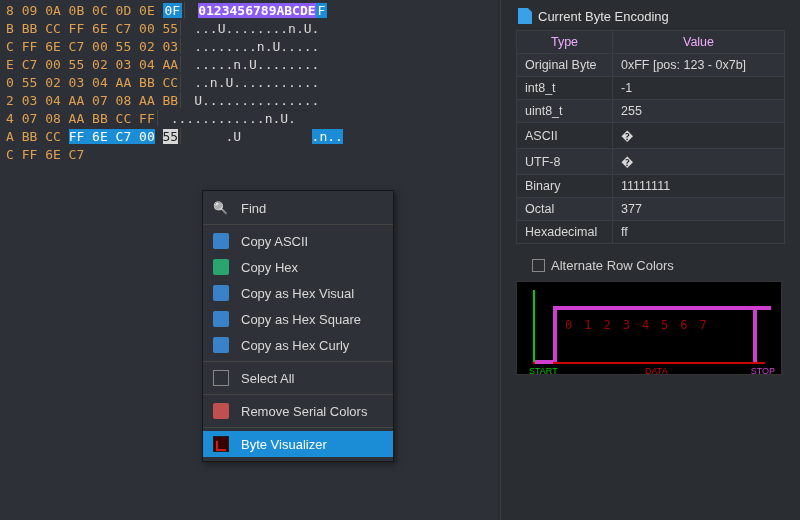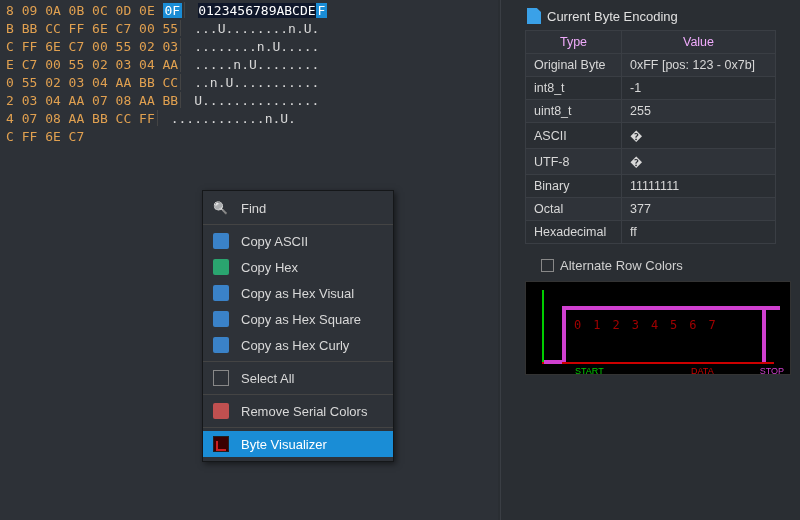--- a/index.html
+++ b/index.html
@@ -22,32 +22,32 @@
     padding: 2px 0 0 6px;
     font-family: Consolas, monospace;
     font-size: 13px;
     line-height: 18px;
     color: #e0a050;
   }
   .hex-row { white-space: pre; height: 18px; }
   .ascii-sep { display:inline-block; width:8px; border-left:1px solid #444; margin:0 6px 0 2px; height:16px; vertical-align:-3px;}
   .ascii { color: #d8d8d8; }
   .hl-head { background:#1a8dd6; color:#fff; padding:0 2px;}
-  .hl-head2 { background:#0f172a; color:#fff;}
+  .hl-head2 { background:#8b5cf6; color:#fff;font-weight:bold;}
   .sel { background:#1a8dd6; color:#fff; }
   .cur { background:#d8d8d8; color:#222; }
   .sel-asc { background:#1a8dd6; color:#fff;}
   .right-panel {
     position: absolute;
     left: 500px; top: 0;
     width: 300px;
     height: 520px;
     background: #2a2e33;
     border-left: 1px solid #3a3e44;
-    padding: 6px 24px;
+    padding: 6px 15px;
   }
   .panel-title {
     display:flex; align-items:center; gap:6px;
     font-size:13px; color:#e0e0e0; margin:2px 0 6px 2px;
     font-weight:400;
   }
   .doc-icon {
     width:14px; height:16px; background:#3aa1e8;
     clip-path: polygon(0 0,70% 0,100% 25%,100% 100%,0 100%);
   }
@@ -78,21 +78,21 @@
   .viz {
     width:266px; height:94px; background:#000;
     border:1px solid #333;
     position:relative;
     margin-top:2px;
   }
   .viz .axis-y { position:absolute; left:16px; top:8px; width:2px; height:72px; background:#00cc00;}
   .viz .axis-x { position:absolute; left:16px; top:80px; width:232px; height:2px; background:#cc0000;}
   .viz .pulse { position:absolute; border:2px solid #d040d0;}
   .viz .bits { position:absolute; top:36px; left:48px; color:#a00000; font:12px Consolas,monospace; letter-spacing:12px;}
-  .viz .lab { position:absolute; font:9px Arial;margin-left:37px; }
+  .viz .lab { position:absolute; font:9px Arial; }
   .viz .lab.start { color:#00cc00; left:12px; top:84px;}
   .viz .lab.data  { color:#cc0000; left:128px; top:84px;}
   .viz .lab.stop  { color:#d040d0; right:6px; top:84px;}
   
   .ctx {
     position:absolute; left:202px; top:190px;
     width:192px; background:#2e3238;
     border:1px solid #151719;
     box-shadow:2px 2px 6px rgba(0,0,0,.5);
     font-size:13px; color:#d8d8d8;
@@ -118,20 +118,21 @@
 <body>
 
 <div class="hex-area">
   <div class="hex-row"><span>8 09 0A 0B 0C 0D 0E</span> <span class="hl-head">0F</span><span class="ascii-sep"></span><span class="ascii"><span class="hl-head2">0123456789ABCDE</span><span class="hl-head">F</span></span></div>
   <div class="hex-row"><span>B BB CC FF 6E C7 00 55</span><span class="ascii-sep"></span><span class="ascii">...U........n.U.</span></div>
   <div class="hex-row"><span>C FF 6E C7 00 55 02 03</span><span class="ascii-sep"></span><span class="ascii">........n.U.....</span></div>
   <div class="hex-row"><span>E C7 00 55 02 03 04 AA</span><span class="ascii-sep"></span><span class="ascii">.....n.U........</span></div>
   <div class="hex-row"><span>0 55 02 03 04 AA BB CC</span><span class="ascii-sep"></span><span class="ascii">..n.U...........</span></div>
   <div class="hex-row"><span>2 03 04 AA 07 08 AA BB</span><span class="ascii-sep"></span><span class="ascii">U...............</span></div>
   <div class="hex-row"><span>4 07 08 AA BB CC FF</span><span class="ascii-sep"></span><span class="ascii">............n.U.</span></div>
+  <div class="hex-row"><span>A BB CC </span><span class="sel">FF 6E C7 00</span> <span class="cur">55</span><span class="ascii-sep"></span><span class="ascii"><span>    .U         </span><span class="sel-asc">.n..</span></span></div>
   <div class="hex-row"><span>C FF 6E C7</span></div>
 </div>
 
 <div class="right-panel">
   <div class="panel-title">
     <span class="doc-icon"></span>
     <span>Current Byte Encoding</span>
   </div>
   <table class="enc">
     <tbody>

